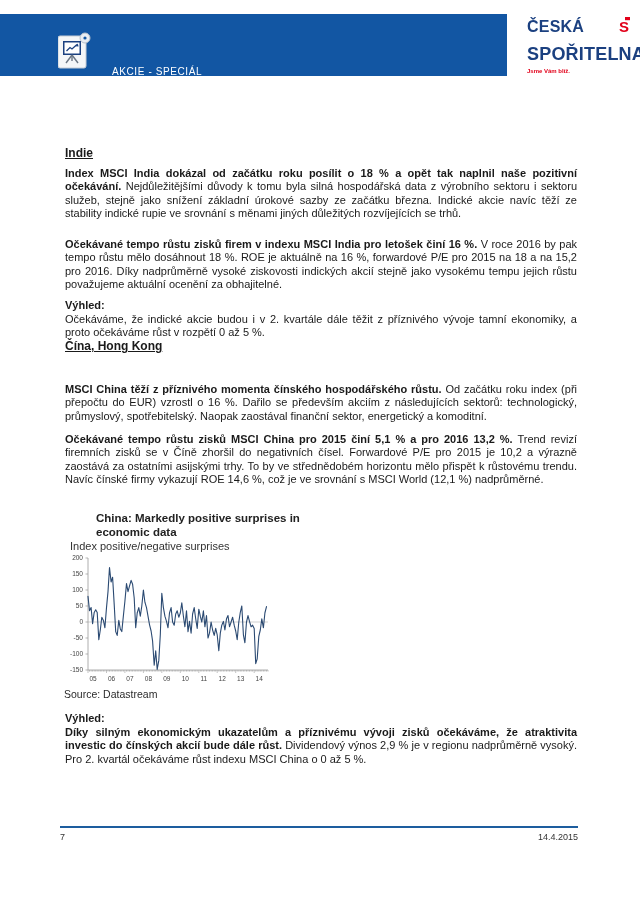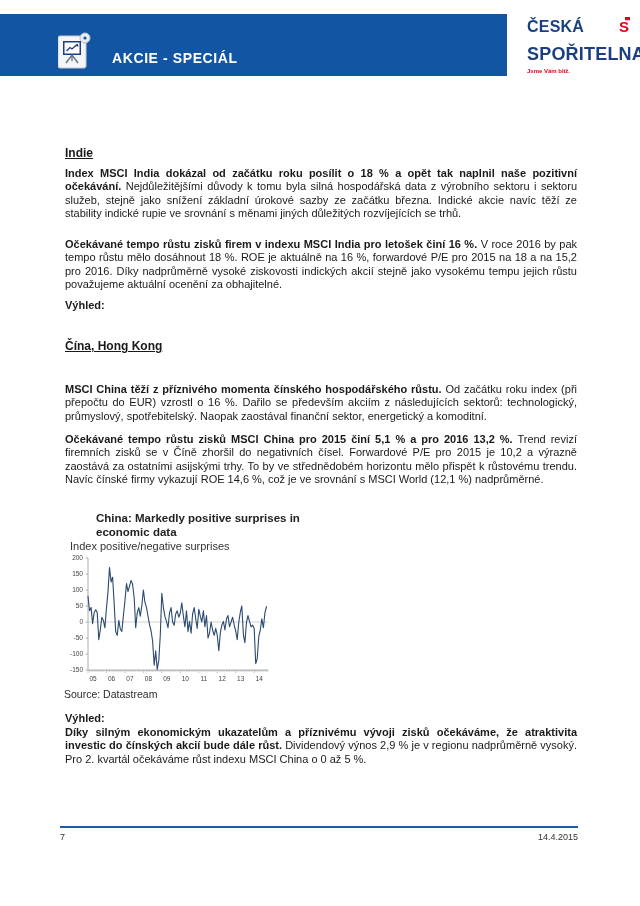--- a/index.html
+++ b/index.html
@@ -2,22 +2,22 @@
 <html><head>
 <meta charset="utf-8">
 <style>
   html,body{margin:0;padding:0;background:#f2f2f2;}
   .page{position:relative;width:640px;height:906px;background:#ffffff;margin:0 auto;
         font-family:"Liberation Sans",sans-serif;color:#1a1a1a;overflow:hidden;
         box-shadow:0 0 4px rgba(0,0,0,.15);}
   
   .topbar{position:absolute;left:0;top:14px;width:507px;height:62px;background:#1256a3;}
   .doc-icon{position:absolute;left:58px;top:18px;width:34px;height:38px;}
-  .topbar-label{position:absolute;left:112px;top:36px;color:#ffffff;font-weight:bold;
-        font-size:14px;letter-spacing:.6px;}
+  .topbar-label{position:absolute;left:112px;top:52px;color:#ffffff;font-weight:normal;
+        font-size:10px;letter-spacing:.6px;}
   .brand{position:absolute;left:527px;top:19px;width:100px;color:#1b4080;line-height:1;}
   .brand-line1{font-weight:bold;font-size:16px;letter-spacing:.2px;display:flex;align-items:flex-start;gap:31px;}
   .brand-smark{margin-left:2px;margin-top:-2px;}
   .brand-line2{font-weight:bold;font-size:18px;margin-top:8px;letter-spacing:.2px;}
   .brand-slogan{color:#e2001a;font-size:6px;font-weight:bold;margin-top:5px;}
   
   .sec-heading{position:absolute;left:65px;font-size:12px;font-weight:bold;
         text-decoration:underline;}
   .para{position:absolute;left:65px;width:512px;font-size:11px;line-height:13.4px;
         text-align:justify;}
@@ -76,20 +76,23 @@
 
   <div class="para" style="top:167px">
     <b>Index MSCI India dokázal od začátku roku posílit o 18 % a opět tak naplnil naše pozitivní očekávání.</b><span> Nejdůležitějšími důvody k tomu byla silná hospodářská data z výrobního sektoru i sektoru služeb, stejně jako snížení základní úrokové sazby ze začátku března. Indické akcie navíc těží ze stability indické rupie ve srovnání s měnami jiných důležitých rozvíjejících se trhů.</span>
   </div>
 
   <div class="para" style="top:238px">
     <b>Očekávané tempo růstu zisků firem v indexu MSCI India pro letošek činí 16 %.</b><span> V roce 2016 by pak tempo růstu mělo dosáhnout 18 %. ROE je aktuálně na 16 %, forwardové P/E pro 2015 na 18 a na 15,2 pro 2016. Díky nadprůměrně vysoké ziskovosti indických akcií stejně jako vysokému tempu jejich růstu považujeme aktuální ocenění za obhajitelné.</span>
   </div>
 
   <div class="outlook-label" style="top:299px">Výhled:</div>
+  <div class="para" style="top:313px">
+    <b></b><span>Očekáváme, že indické akcie budou i v 2. kvartále dále těžit z příznivého vývoje tamní ekonomiky, a proto očekáváme růst v rozpětí 0 až 5 %.</span>
+  </div>
 
   <div class="sec-heading" style="top:339px">Čína, Hong Kong</div>
 
   <div class="para" style="top:383px">
     <b>MSCI China těží z příznivého momenta čínského hospodářského růstu.</b><span> Od začátku roku index (při přepočtu do EUR) vzrostl o 16 %. Dařilo se především akciím z následujících sektorů: technologický, průmyslový, spotřebitelský. Naopak zaostával finanční sektor, energetický a komoditní.</span>
   </div>
 
   <div class="para" style="top:433px">
     <b>Očekávané tempo růstu zisků MSCI China pro 2015 činí 5,1 % a pro 2016 13,2 %.</b><span> Trend revizí firemních zisků se v Číně zhoršil do negativních čísel. Forwardové P/E pro 2015 je 10,2 a výrazně zaostává za ostatními asijskými trhy. To by ve střednědobém horizontu mělo přispět k růstovému trendu. Navíc čínské firmy vykazují ROE 14,6 %, což je ve srovnání s MSCI World (12,1 %) nadprůměrné.</span>
   </div>

